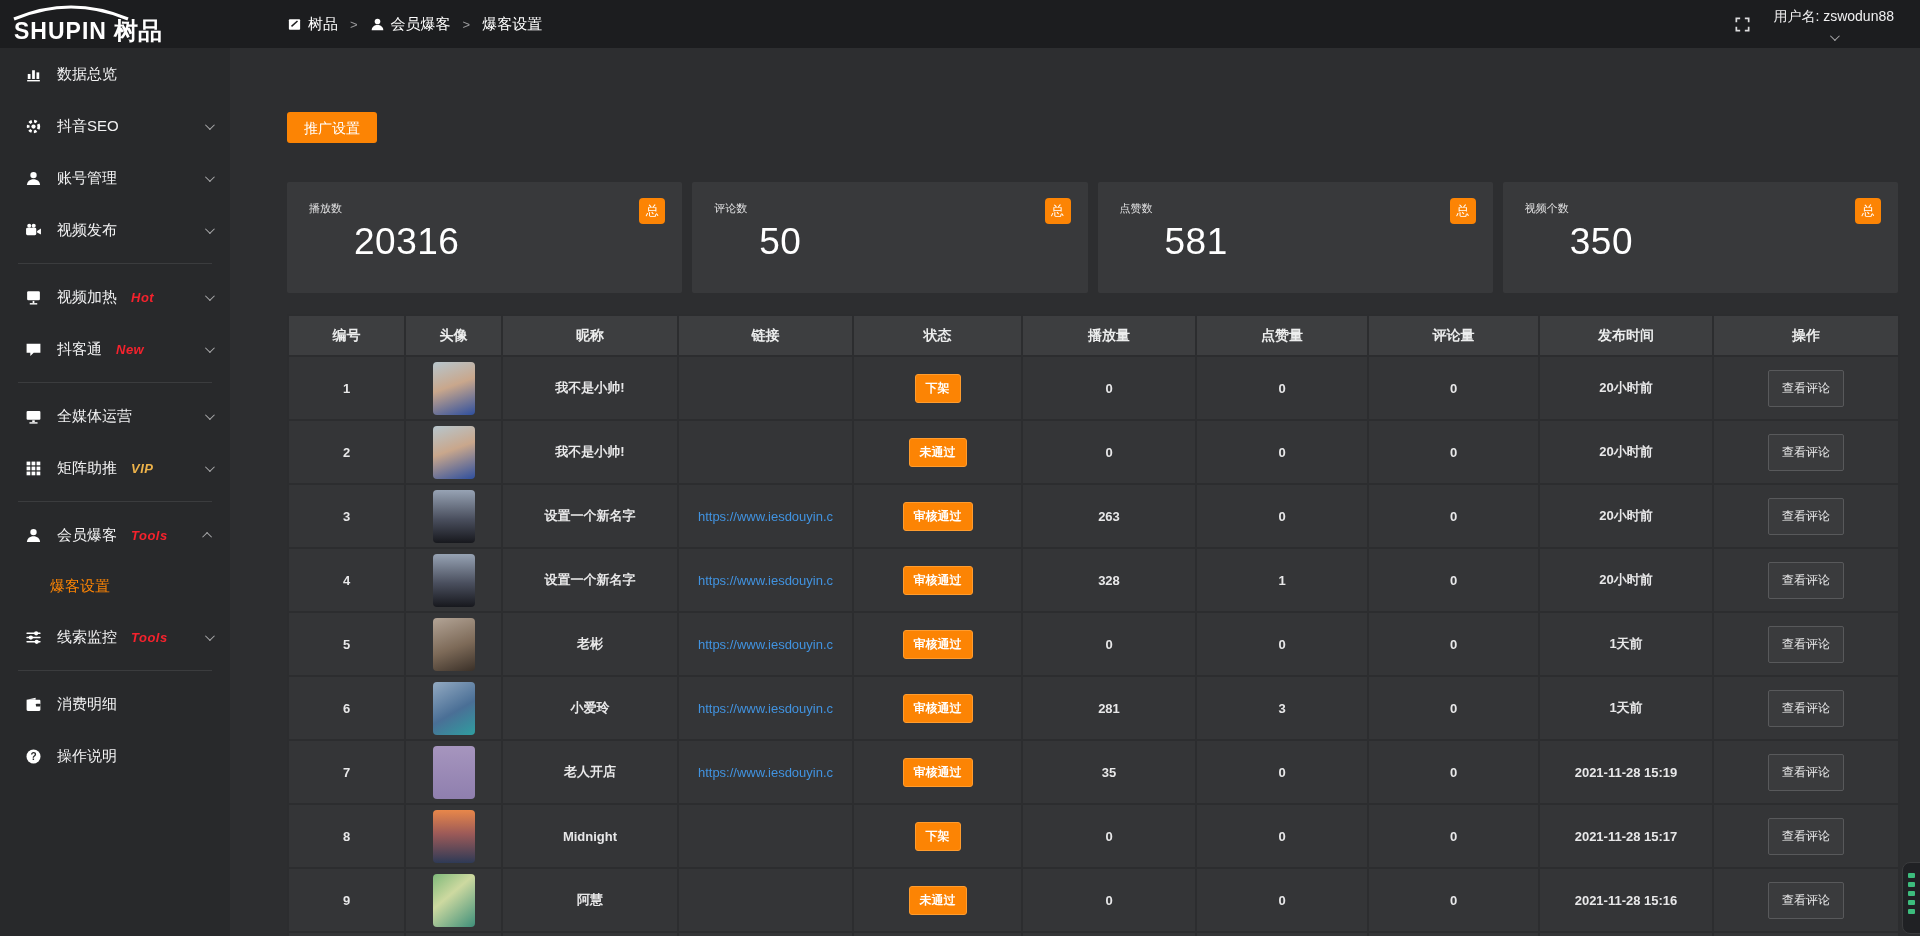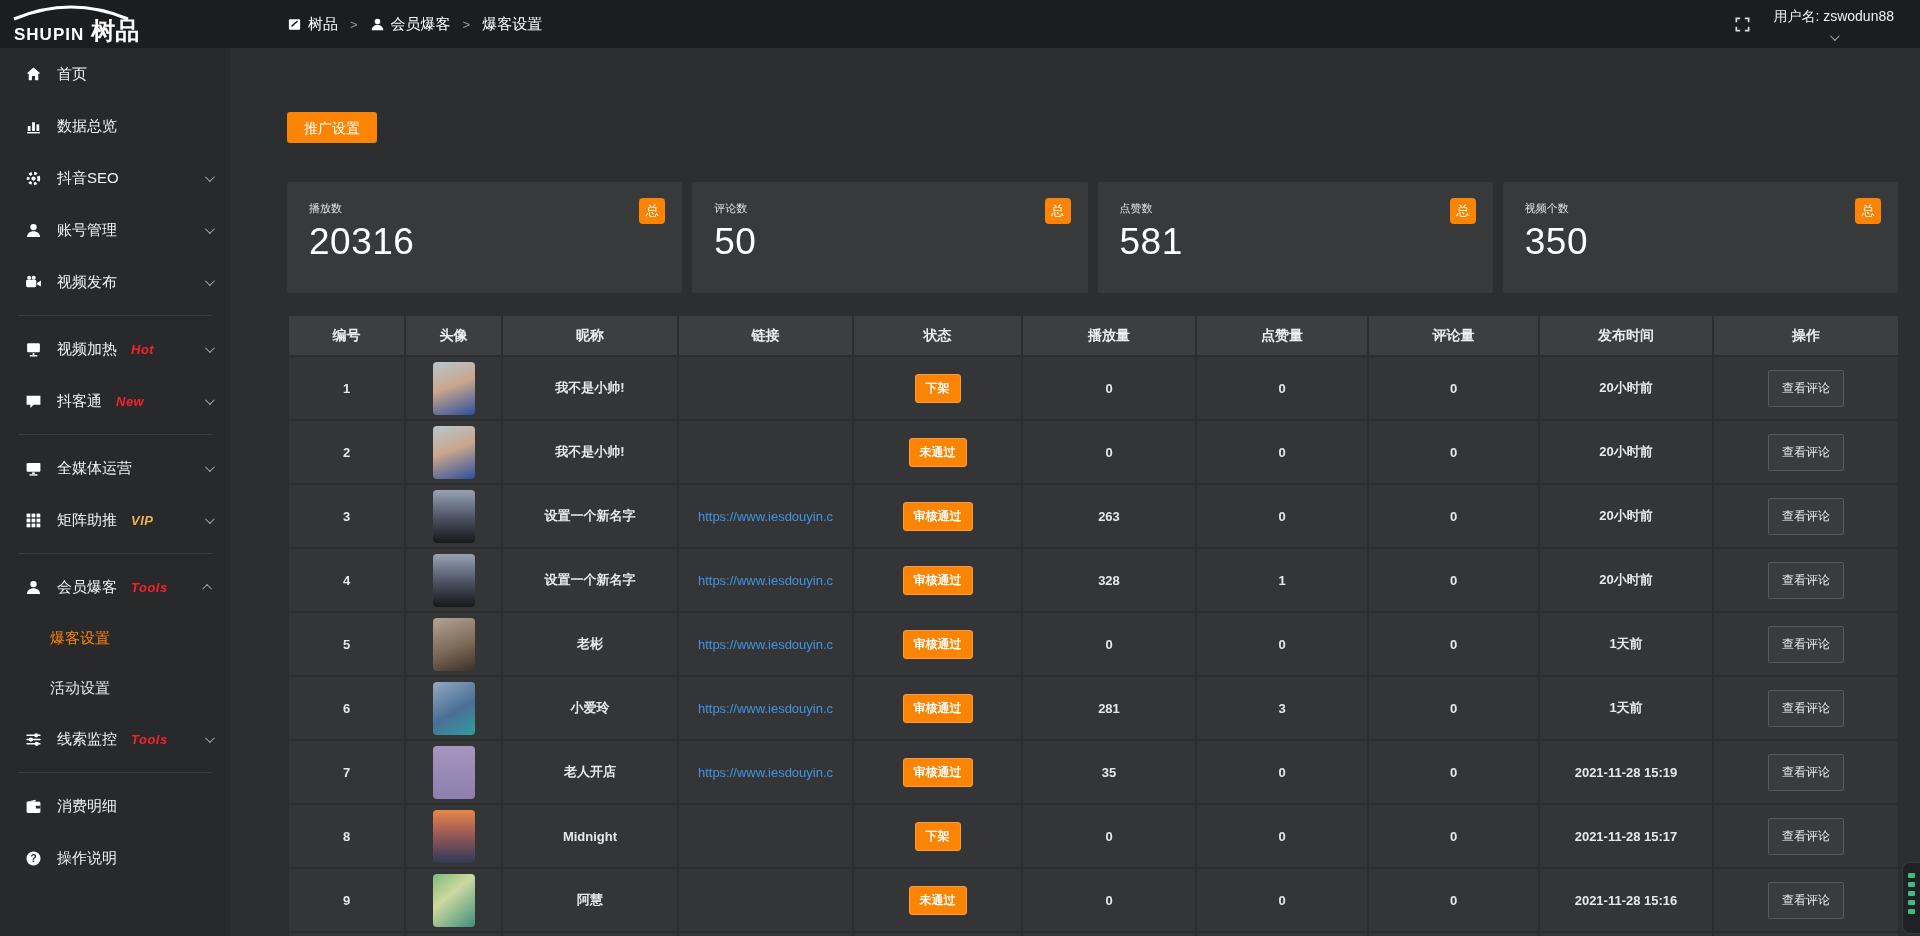--- a/index.html
+++ b/index.html
@@ -9,21 +9,21 @@
     --accent:#fc8404; --link:#4193e0; --red:#f5222d; --gold:#eeb34a;
     --text:#e9e9ea; --muted:#b9b9bb; --green:#3dbd7d;
   }
   html,body{ width:1920px; height:936px; overflow:hidden; }
   body{ background:var(--bg); font-family:"Liberation Sans","DejaVu Sans",sans-serif; color:var(--text); position:relative; }
 
   
   .topbar{ position:absolute; top:0; left:0; width:1920px; height:48px; background:var(--topbar); display:flex; align-items:center; z-index:5; }
   .logo{ width:230px; height:48px; position:relative; display:flex; align-items:flex-end; padding:0 0 5px 14px; }
   .logo-arc{ position:absolute; left:12px; top:3px; width:118px; height:18px; }
-  .logo-en{ font-size:17px; font-weight:800; letter-spacing:1px; color:#fff; line-height:1; }
+  .logo-en{ font-size:23px; font-weight:800; letter-spacing:1px; color:#fff; line-height:1; }
   .logo-cn{ font-size:24px; font-weight:700; color:#fff; margin-left:7px; line-height:1; }
   .breadcrumb{ display:flex; align-items:center; margin-left:57px; gap:10px; }
   .crumb{ display:flex; align-items:center; gap:6px; font-size:15px; color:#fff; cursor:pointer; }
   .crumb .ic{ width:15px; height:15px; }
   .crumb-sep{ color:#9a9a9c; font-size:13px; margin:0 2px; }
   .top-right{ margin-left:auto; display:flex; align-items:center; gap:22px; padding-right:26px; }
   .fullscreen{ width:17px; height:17px; color:#dcdcdd; cursor:pointer; }
   .username{ display:flex; align-items:center; gap:8px; font-size:14px; color:#f0f0f1; cursor:pointer;flex-direction:column; }
 
   .chev{ display:inline-block; width:7px; height:7px; border-right:1.5px solid #a9a9ab; border-bottom:1.5px solid #a9a9ab; }
@@ -40,21 +40,21 @@
   .side-divider{ height:1px; background:#3b3c3e; margin:7px 18px; }
   .sub-item{ height:50px; display:flex; align-items:center; padding-left:50px; font-size:15px; color:#e6e6e7; cursor:pointer; }
   .sub-item.active{ color:var(--accent); }
 
   
   .main{ position:absolute; top:60px; left:230px; width:1690px; height:888px; padding:52px 22px 0 57px; overflow:hidden; }
   .promo-btn{ display:block; background:var(--accent); color:#fff; border:none; border-radius:3px; font-size:14px; padding:8px 17px; height:31px; cursor:pointer; font-family:inherit; }
   .cards{ display:flex; gap:10px; margin-top:39px; }
   .card{ flex:1; height:111px; background:var(--card); border-radius:2px; position:relative; padding:19px 22px; }
   .card-label{ font-size:11px; color:#e3e3e4; }
-  .card-value{ font-size:37px; color:#fff; margin-top:5px; letter-spacing:.5px; }
+  .card-value{ font-size:37px; color:#fff; margin-top:5px; letter-spacing:.5px;margin-left:45px; }
   .card-badge{ position:absolute; top:16px; right:17px; width:26px; height:26px; background:var(--accent); border-radius:4px; color:#fff; font-size:13px; display:flex; align-items:center; justify-content:center; }
 
   
   .data-table{ width:1611px; margin-top:21px; border-collapse:collapse; table-layout:fixed; }
   .data-table th{ background:var(--headbg); height:41px; font-size:14px; font-weight:600; color:#eceded; border:2px solid var(--line); }
   .data-table td{ background:var(--rowbg); height:64px; text-align:center; vertical-align:middle; font-size:13px; font-weight:600; color:#e8e8e9; border:2px solid var(--line); overflow:hidden; }
   td.link-cell{ font-weight:400; color:var(--link); white-space:nowrap; padding:0 10px; cursor:pointer; }
   .avatar{ width:42px; height:53px; border-radius:4px; margin:0 auto; }
   .status-badge{ display:inline-block; background:var(--accent); border:1px solid #ff9c2e; border-radius:3px; color:#fff; font-size:12px; font-weight:700; padding:5px 10px; white-space:nowrap; }
   .action-btn{ background:#3a3b3d; border:1px solid #58595b; border-radius:2px; color:#ededee; font-size:12px; padding:9px 13px; cursor:pointer; font-family:inherit; white-space:nowrap; }
@@ -113,28 +113,20 @@
         <span>用户名: zswodun88</span>
         <i class="chev down"></i>
       </span>
     </div>
   </header>
 
   <aside class="sidebar" id="sidebar">
       <div class="side-item">
         <span class="ic">
           <svg viewBox="0 0 16 16" fill="currentColor">
-            <path d="M8 1.5 14.5 7h-2v6.5H9.5V9.5h-3v4H3.5V7h-2z"></path>
-          </svg>
-        </span>
-        <span class="side-label">首页</span>
-      </div>
-      <div class="side-item">
-        <span class="ic">
-          <svg viewBox="0 0 16 16" fill="currentColor">
             <path d="M2 13.2h12v1.3H2z"></path>
             <rect x="2.6" y="7.5" width="2.6" height="4.7"></rect>
             <rect x="6.7" y="4" width="2.6" height="8.2"></rect>
             <rect x="10.8" y="6" width="2.6" height="6.2"></rect>
           </svg>
         </span>
         <span class="side-label">数据总览</span>
       </div>
       <div class="side-item">
         <span class="ic">
@@ -227,21 +219,20 @@
           <svg viewBox="0 0 16 16" fill="currentColor">
             <circle cx="8" cy="4.8" r="3"></circle>
             <path d="M1.8 14.2c0-3.4 2.8-5.6 6.2-5.6s6.2 2.2 6.2 5.6z"></path>
           </svg>
         </span>
         <span class="side-label">会员爆客</span>
         <span class="side-tag" style="color: rgb(245, 34, 45);">Tools</span>
         <i class="chev up"></i>
       </div>
       <div class="sub-item active">爆客设置</div>
-      <div class="sub-item">活动设置</div>
       <div class="side-item">
         <span class="ic">
           <svg viewBox="0 0 16 16" fill="currentColor">
             <g stroke="currentColor" stroke-width="1.5" stroke-linecap="round">
               <line x1="2" y1="4" x2="14" y2="4"></line>
               <line x1="2" y1="8" x2="14" y2="8"></line>
               <line x1="2" y1="12" x2="14" y2="12"></line>
             </g>
             <circle cx="10.5" cy="4" r="2"></circle>
             <circle cx="5.5" cy="8" r="2"></circle>

